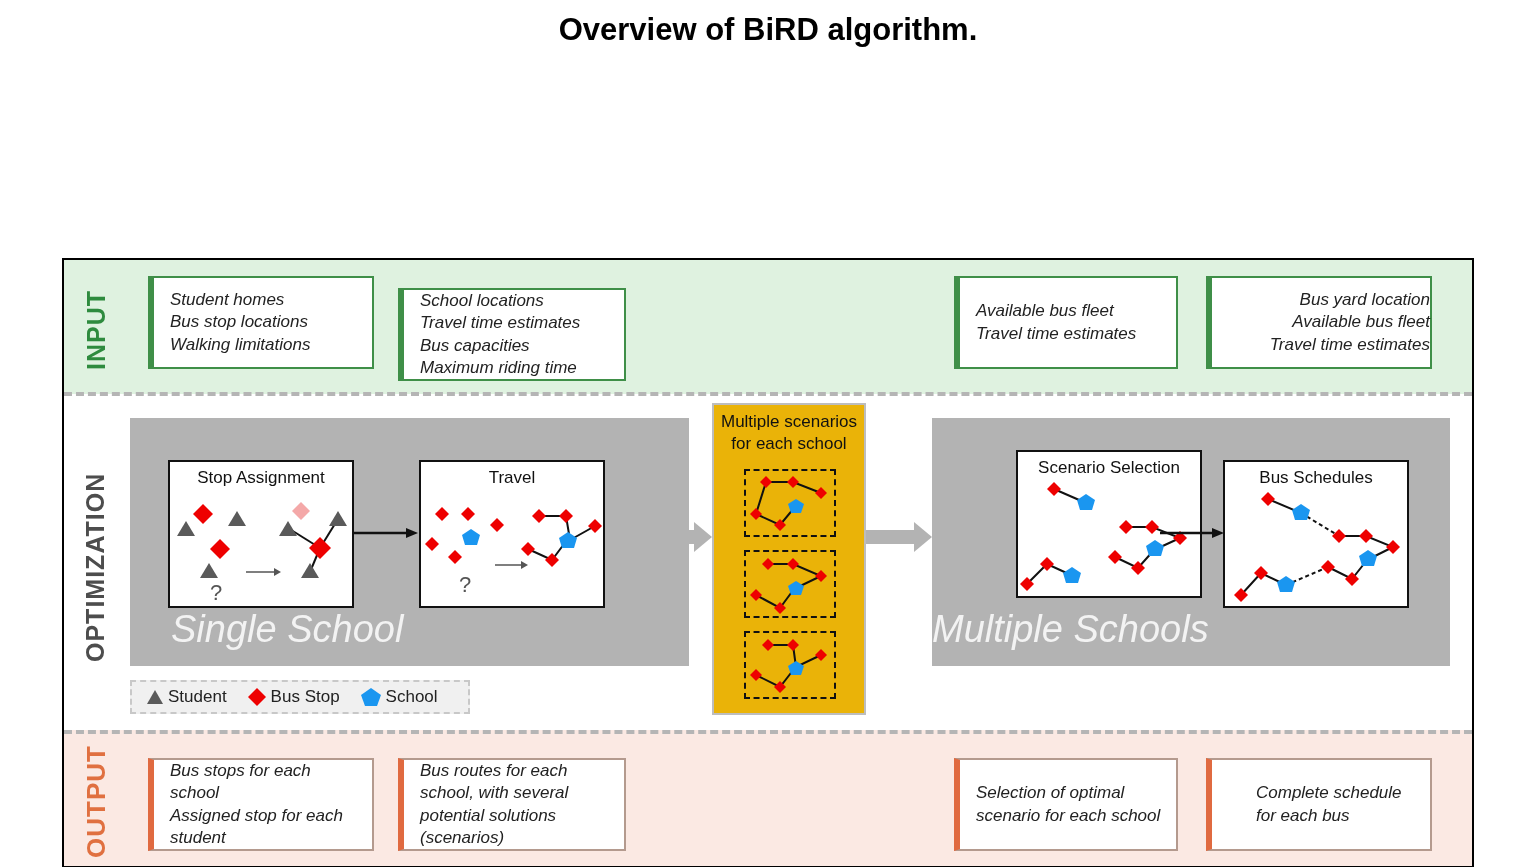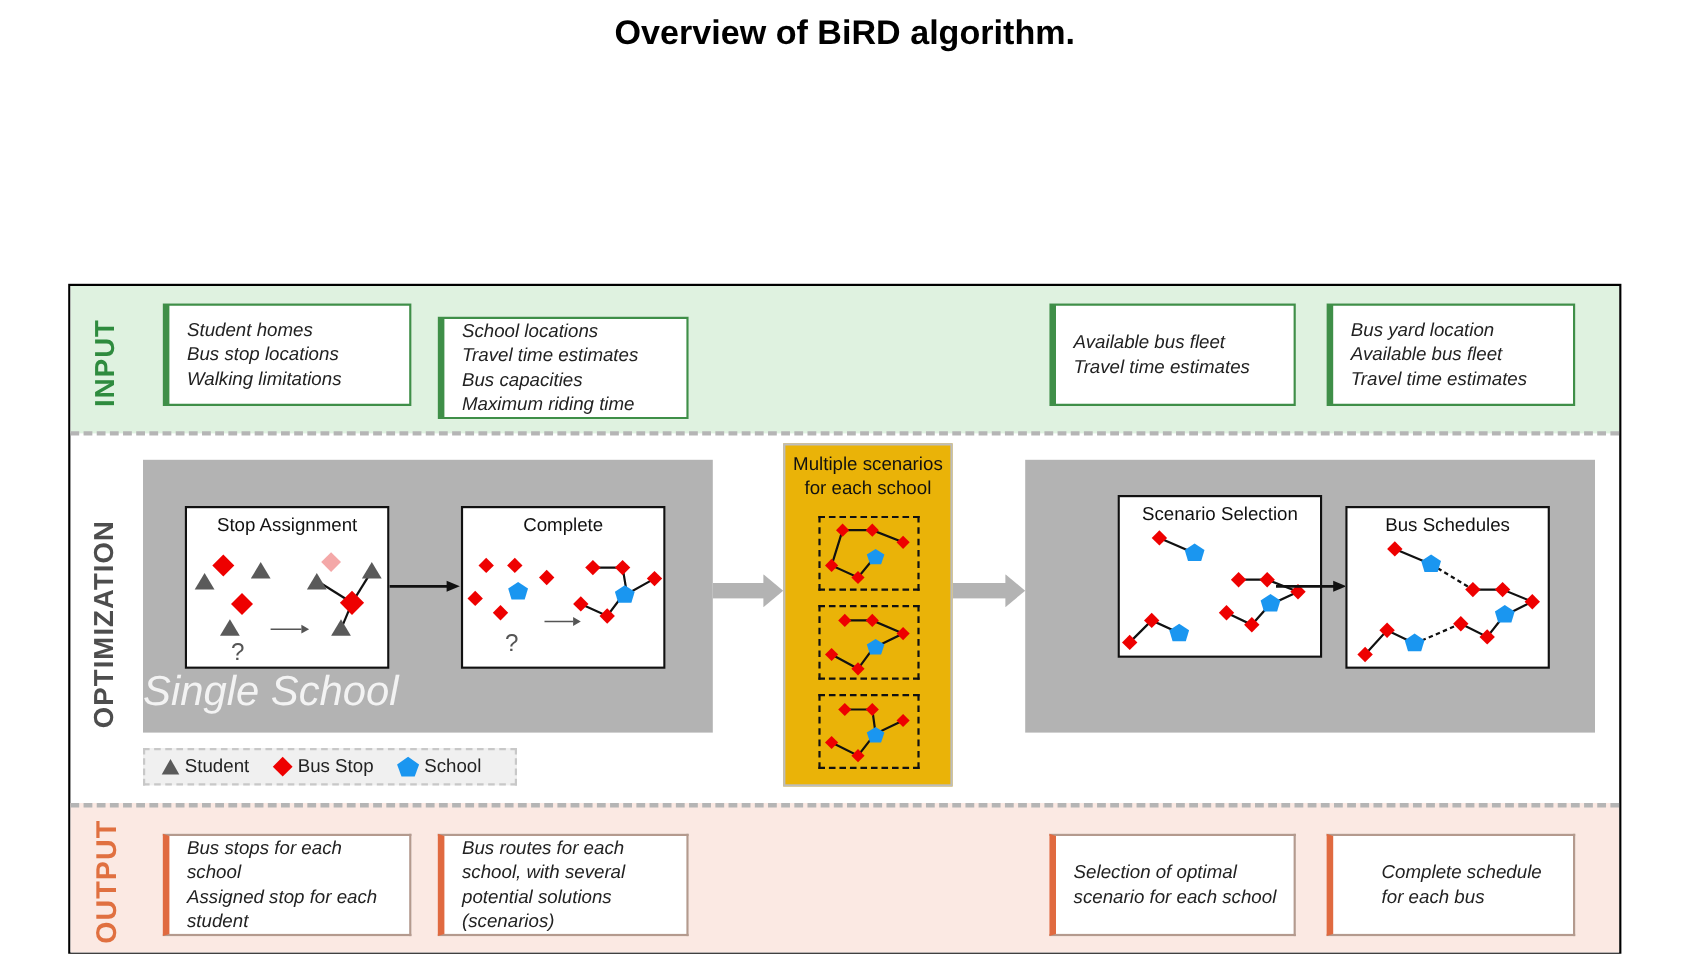--- a/index.html
+++ b/index.html
@@ -48,29 +48,29 @@
   <div class="box in" style="left:334px;top:28px;width:228px;height:93px;">
     <div>School locations</div>
     <div>Travel time estimates</div>
     <div>Bus capacities</div>
     <div>Maximum riding time</div>
   </div>
   <div class="box in" style="left:890px;top:16px;width:224px;height:93px;">
     <div>Available bus fleet</div>
     <div>Travel time estimates</div>
   </div>
-  <div class="box in" style="left:1142px;top:16px;width:226px;height:93px;">
+  <div class="box in" style="left:1142px;top:16px;width:226px;height:93px;align-items:flex-end;">
     <div>Bus yard location</div>
     <div>Available bus fleet</div>
     <div>Travel time estimates</div>
   </div>
 
   <div class="side-label lbl-opt">OPTIMIZATION</div>
 
-  <div class="gray-panel" style="left:66px;top:158px;width:518px;height:248px;">
+  <div class="gray-panel" style="left:66px;top:158px;width:518px;height:248px;padding-left:41px;">
     <div class="step" style="left:38px;top:42px;">
       <div class="step-title">Stop Assignment</div>
       <svg width="184" height="146">
         <polygon points="16,59 25,74 7,74" fill="#5a5a5a"></polygon>
         <polygon points="33,42 43,52 33,62 23,52" fill="#ee0000"></polygon>
         <polygon points="67,49 76,64 58,64" fill="#5a5a5a"></polygon>
         <polygon points="50,77 60,87 50,97 40,87" fill="#ee0000"></polygon>
         <polygon points="39,101 48,116 30,116" fill="#5a5a5a"></polygon>
         <text x="40" y="138" font-size="22" fill="#555" font-family="Liberation Sans, sans-serif">?</text>
         <line x1="76" y1="110" x2="104" y2="110" stroke="#555" stroke-width="1.5"></line>
@@ -83,21 +83,21 @@
         <polygon points="168,49 177,64 159,64" fill="#5a5a5a"></polygon>
         <polygon points="140,101 149,116 131,116" fill="#5a5a5a"></polygon>
         <polygon points="150,75 161,86 150,97 139,86" fill="#ee0000"></polygon>
       </svg>
     </div>
     <svg class="flow-arrow" style="left:224px;top:108px;" width="66" height="14">
       <line x1="0" y1="7" x2="54" y2="7" stroke="#111" stroke-width="2.5"></line>
       <polygon points="52,2 64,7 52,12" fill="#111"></polygon>
     </svg>
     <div class="step" style="left:289px;top:42px;">
-      <div class="step-title">Complete</div>
+      <div class="step-title">Travel</div>
       <svg width="184" height="146">
         <polygon points="21,45 28,52 21,59 14,52" fill="#ee0000"></polygon>
         <polygon points="47,45 54,52 47,59 40,52" fill="#ee0000"></polygon>
         <polygon points="76,56 83,63 76,70 69,63" fill="#ee0000"></polygon>
         <polygon points="11,75 18,82 11,89 4,82" fill="#ee0000"></polygon>
         <polygon points="34,88 41,95 34,102 27,95" fill="#ee0000"></polygon>
         <polygon points="50,67 59,73 56,83 44,83 41,73" fill="#1a96f0"></polygon>
         <text x="38" y="130" font-size="22" fill="#555" font-family="Liberation Sans, sans-serif">?</text>
         <line x1="74" y1="103" x2="100" y2="103" stroke="#555" stroke-width="1.5"></line>
         <polygon points="100,99 107,103 100,107" fill="#555"></polygon>
@@ -206,20 +206,21 @@
         <polygon points="141,67 148,74 141,81 134,74" fill="#ee0000"></polygon>
         <polygon points="168,78 175,85 168,92 161,85" fill="#ee0000"></polygon>
         <polygon points="103,98 110,105 103,112 96,105" fill="#ee0000"></polygon>
         <polygon points="127,110 134,117 127,124 120,117" fill="#ee0000"></polygon>
         <polygon points="143,88 152,94 149,104 137,104 134,94" fill="#1a96f0"></polygon>
         <polygon points="16,126 23,133 16,140 9,133" fill="#ee0000"></polygon>
         <polygon points="36,104 43,111 36,118 29,111" fill="#ee0000"></polygon>
         <polygon points="61,114 70,120 67,130 55,130 52,120" fill="#1a96f0"></polygon>
       </svg>
     </div>
+    <div class="panel-caption" style="top:190px;">Multiple Schools</div>
   </div>
 
   <div class="legend">
     <div class="legend-item">
       <svg width="18" height="16">
           <polygon points="9,1 17,15 1,15" fill="#5a5a5a"></polygon>
         </svg>
       <span>Student</span>
     </div>
     <div class="legend-item">

